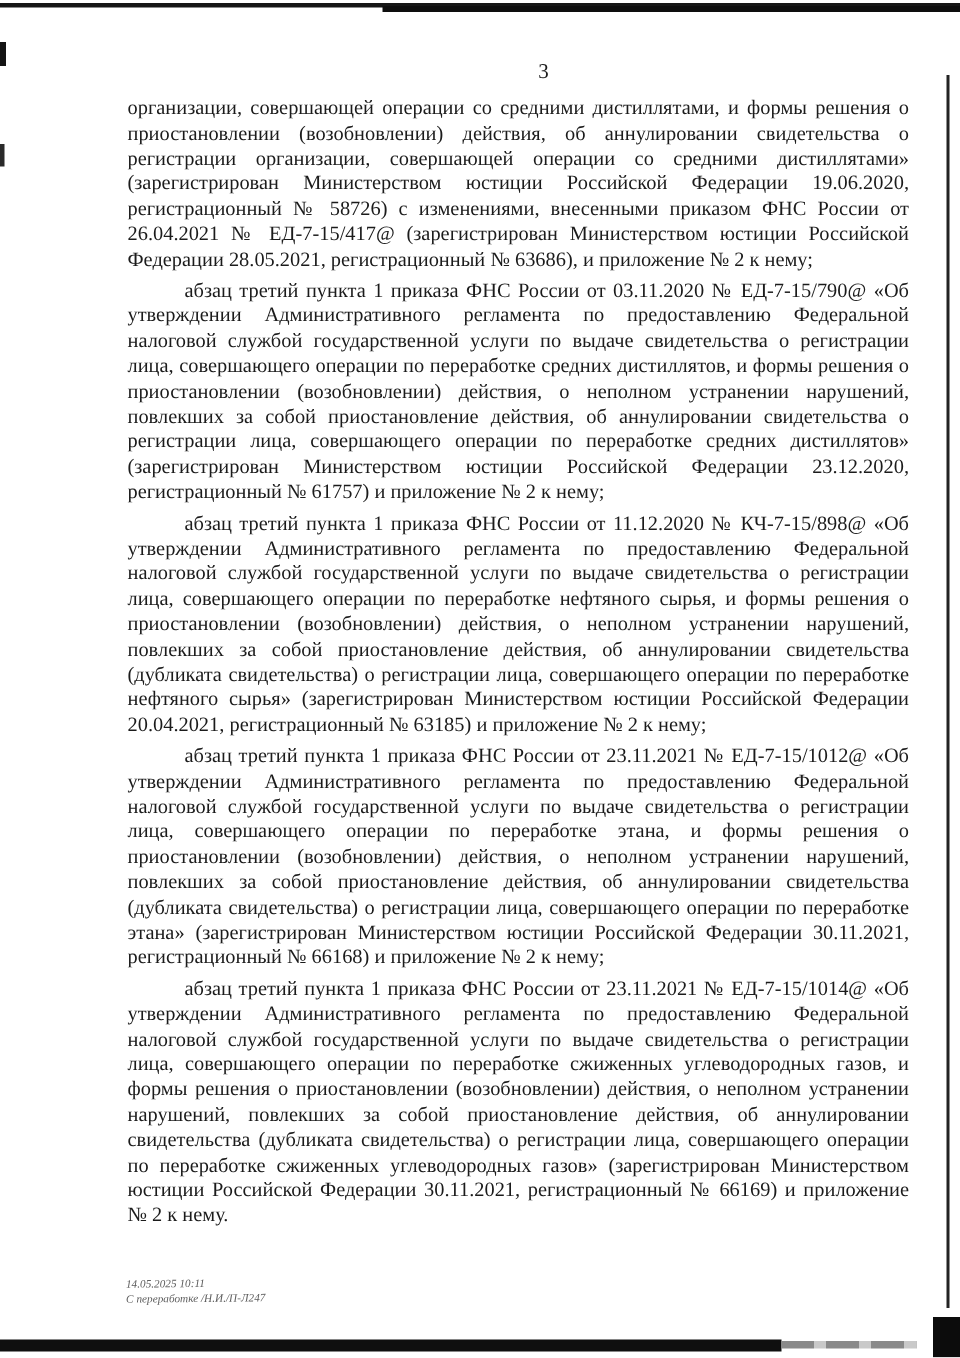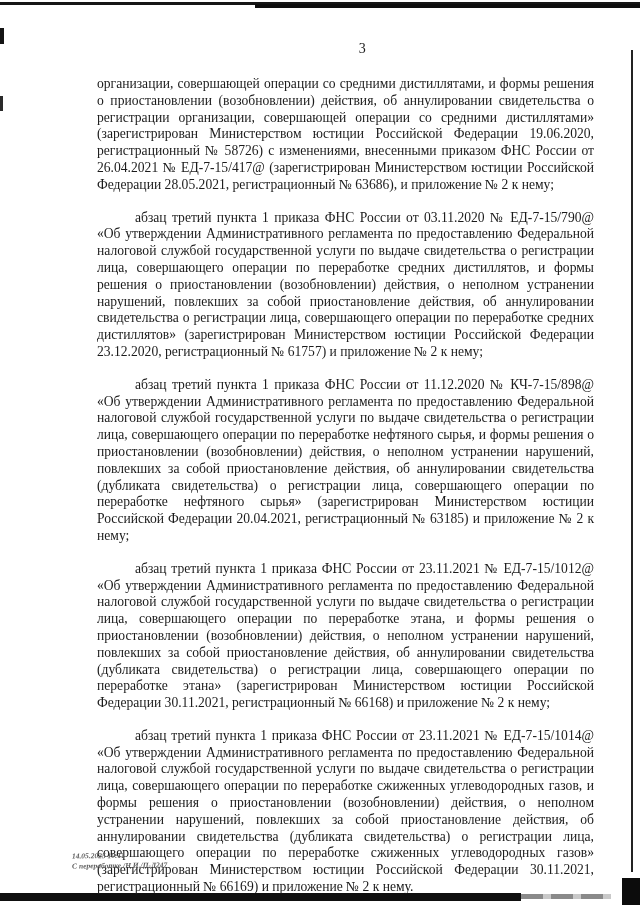--- a/index.html
+++ b/index.html
@@ -78,36 +78,35 @@
   }
   .body-text {
     position: absolute;
     left: 81px; top: 60px;
     width: 529px;
     font-size: 13.6px;
     line-height: 16.8px;
     text-align: justify;
   }
   .body-text p {
-    margin: 16px;
+    margin: 4px;
     text-indent: 38px;
   }
   .body-text p.continuation {
     text-indent: 0;
   }
   .print-stamp {
     position: absolute;
-    left: 72px; top: 851px;
+    left: 84px; top: 851px;
     font-size: 7.5px;
     line-height: 9.5px;
     font-style: italic;
     color: #5d5d5d;
     white-space: nowrap;
     transform: rotate(-0.6deg);
-    font-weight: bold;
   }
 </style>
 </head>
 <body>
 
 <div class="page">
 
   <div class="scan-edge-top"></div>
   <div class="scan-edge-top-thick"></div>
   <div class="scan-edge-right"></div>

